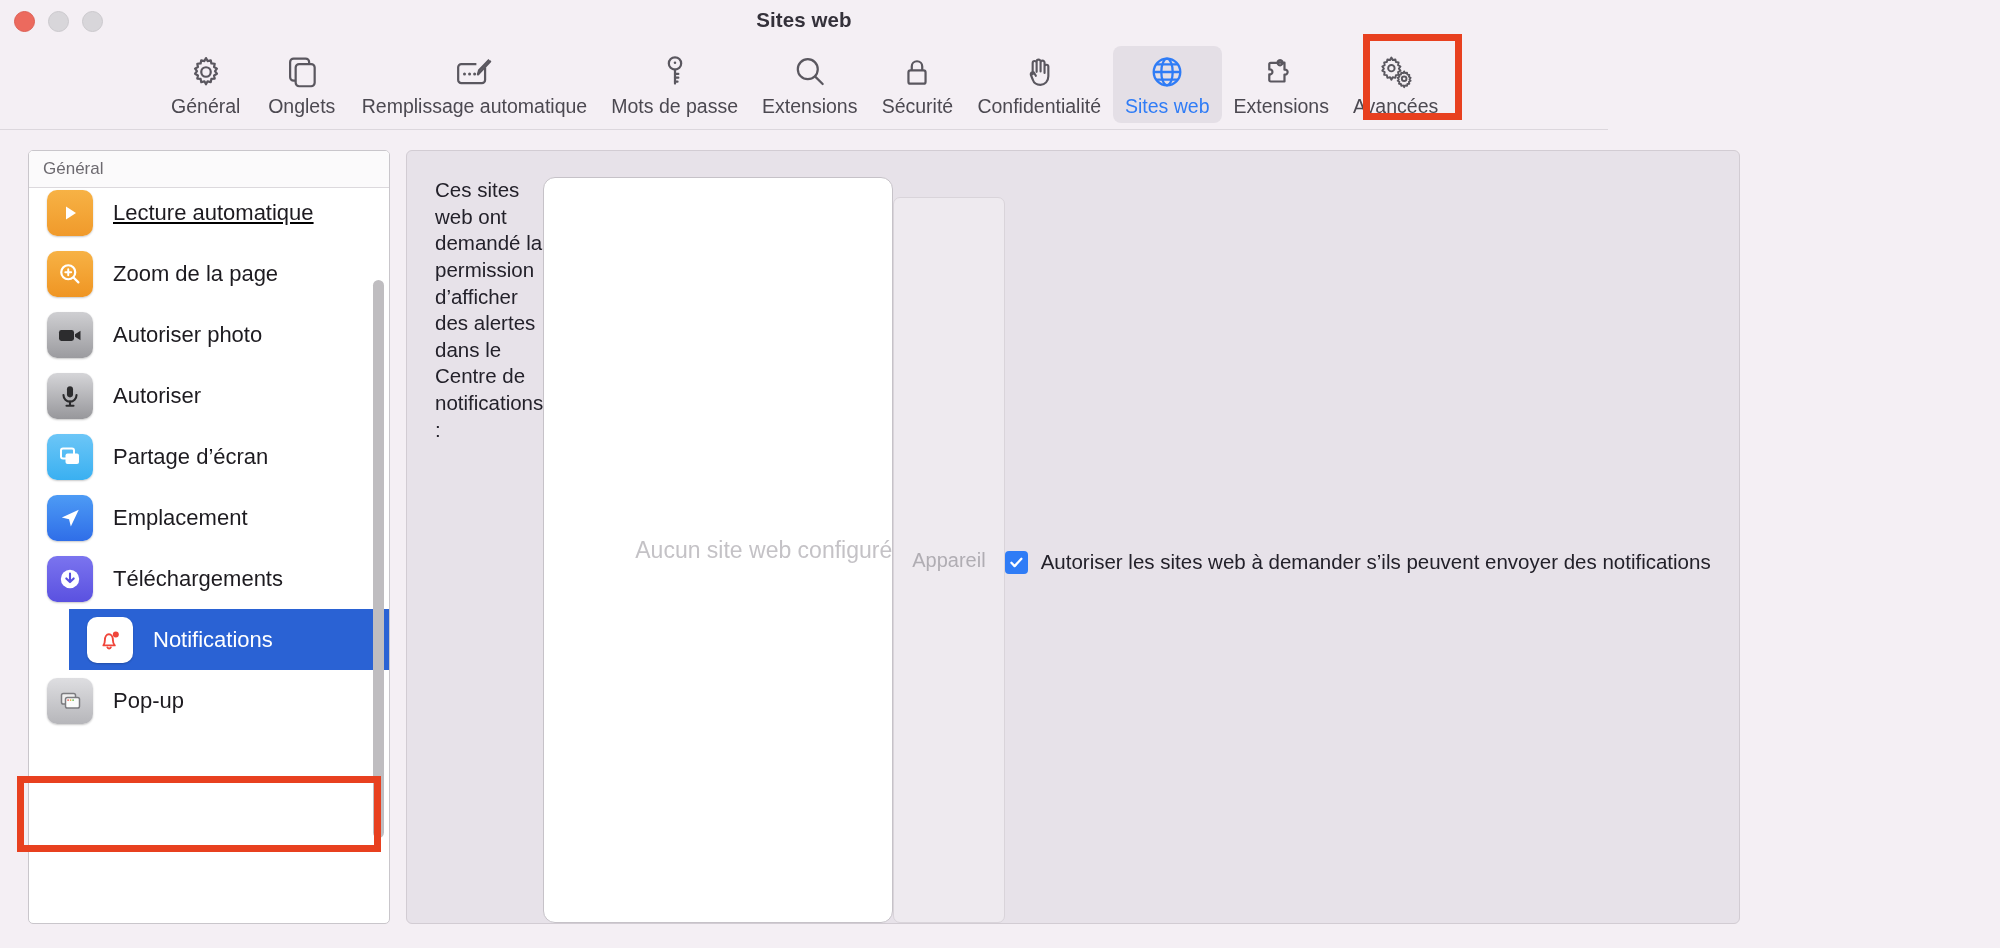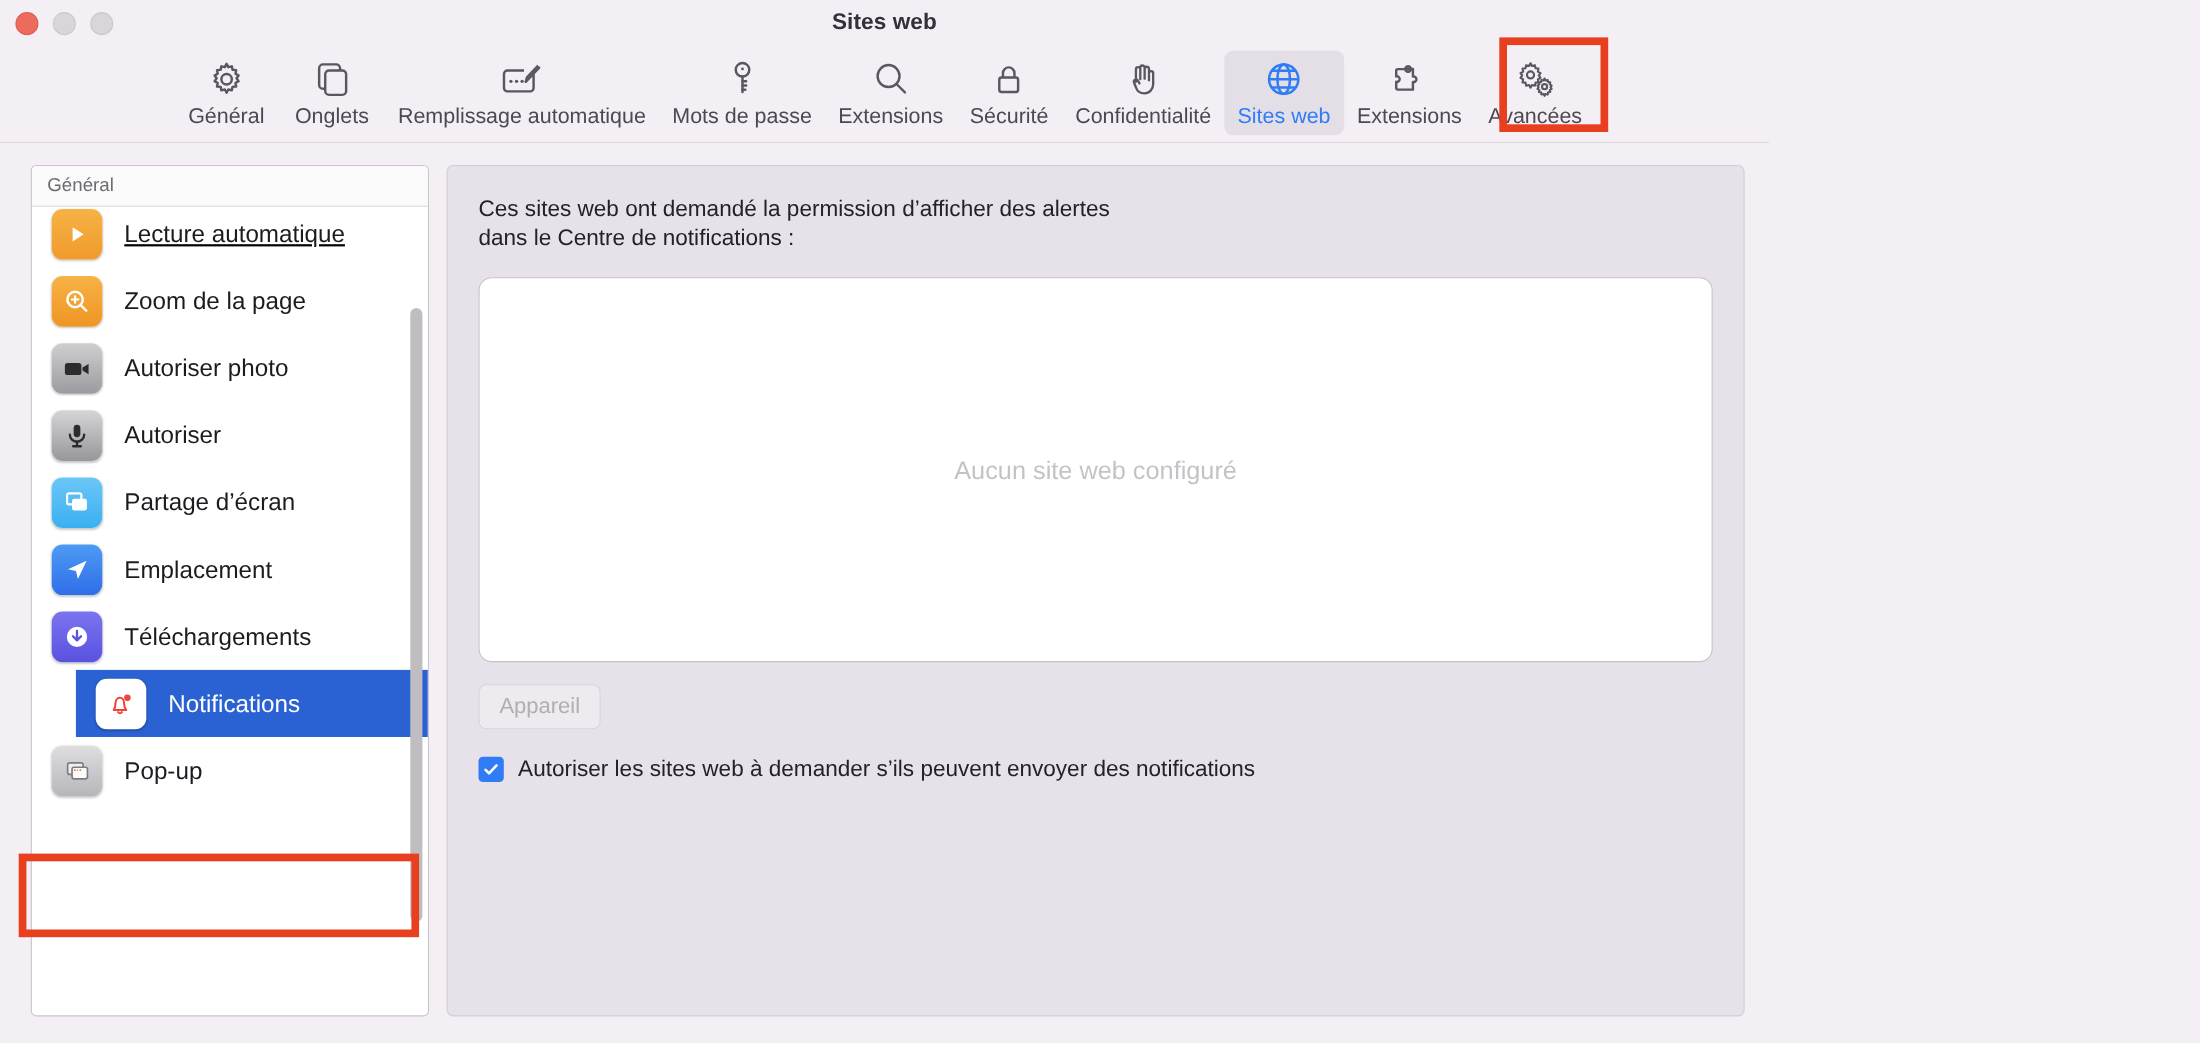--- a/index.html
+++ b/index.html
@@ -156,37 +156,37 @@
 
   
   #main {
     flex: 1 1 auto;
     background: #e7e2e9;
     border: 1px solid #d2ccd3;
     border-radius: 6px;
     padding: 26px 28px 0 28px;
     position: relative;
     display: flex;
-    flex-direction: column;
+    flex-direction: row;
   }
   #main-desc {
     font-size: 20.5px;
     color: #23212a;
     line-height: 1.3;
     white-space: pre-line;
     margin-bottom: 22px;
   }
   #site-list {
     flex: 0 0 350px;
     background: #ffffff;
     border: 1px solid #c6c2c8;
     border-radius: 12px;
     display: flex;
     align-items: center;
-    justify-content: center;
+    justify-content: flex-end;
   }
   #empty-msg {
     font-size: 23px;
     color: #c4c2c6;
   }
   #btn-row {
     margin-top: 20px;
     display: flex;
   }
   #delete-btn {

